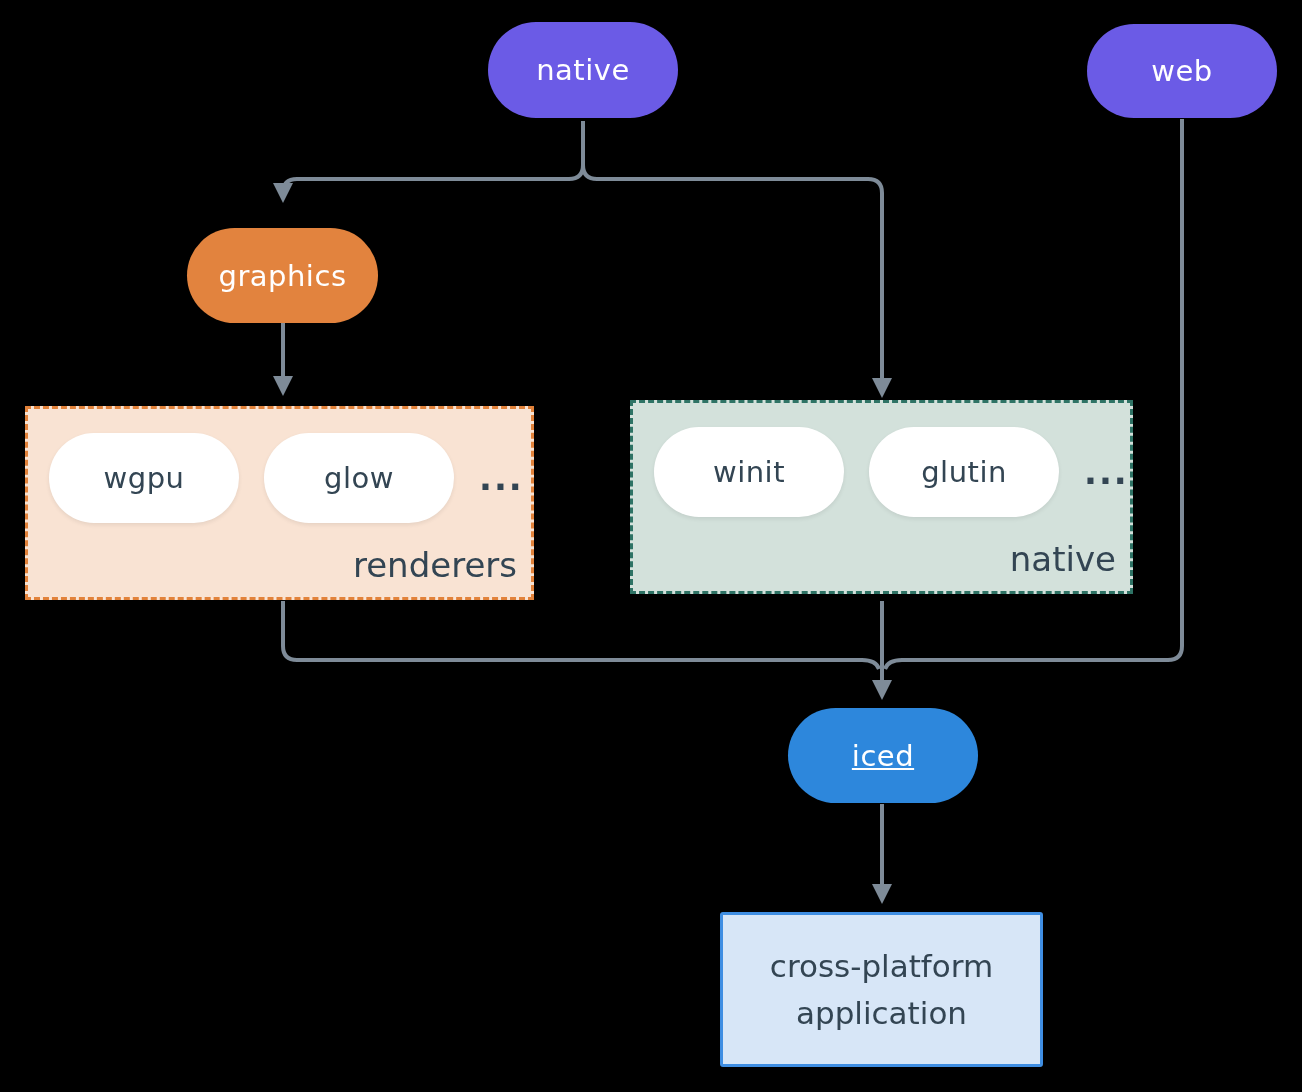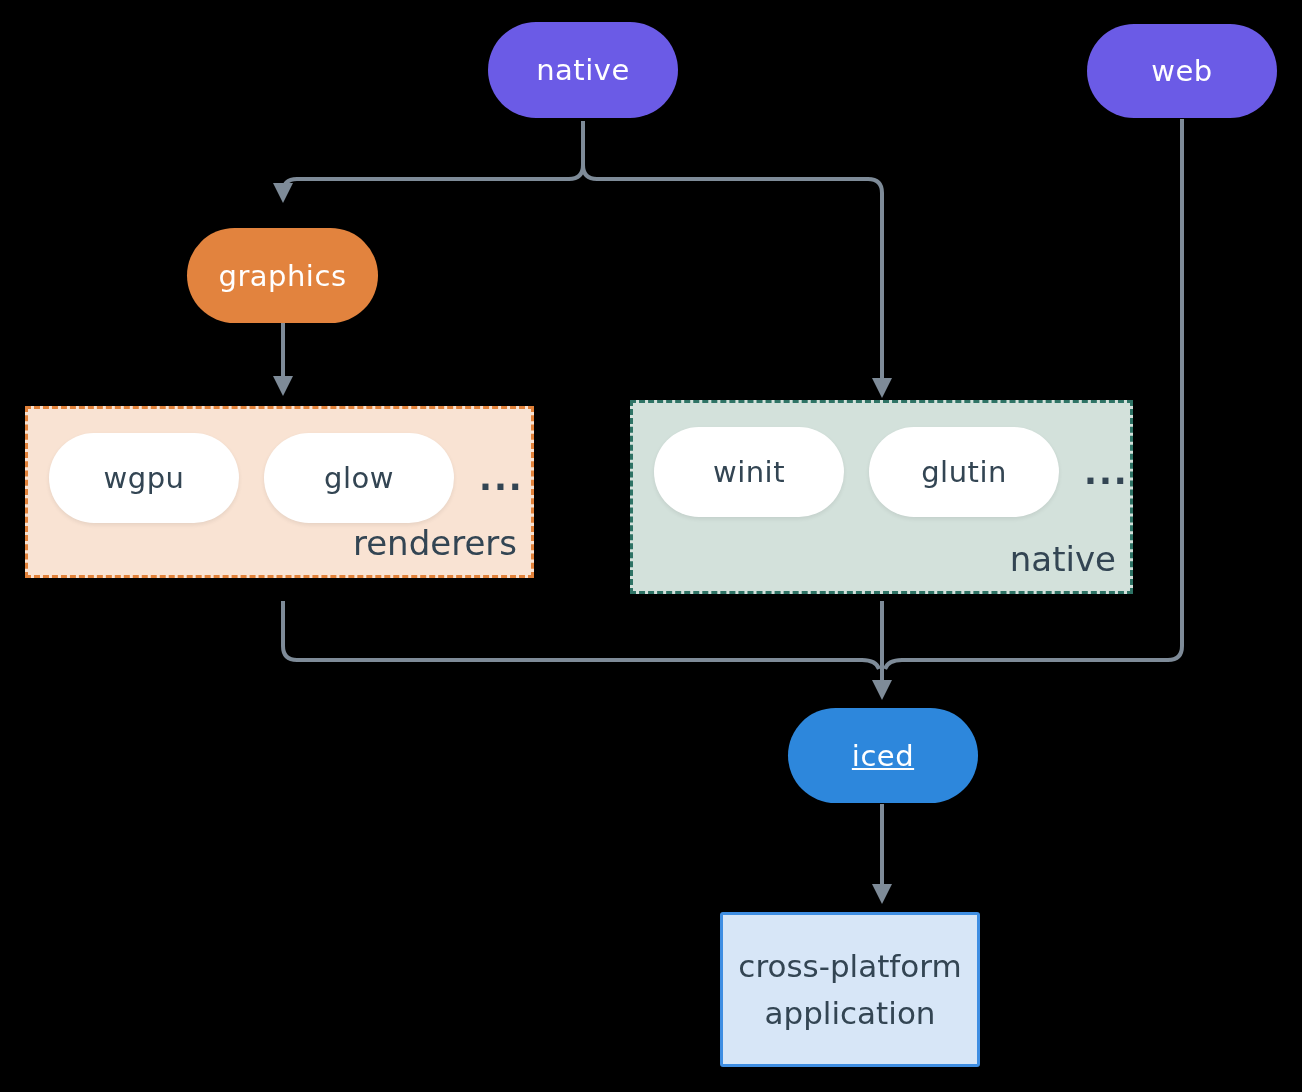--- a/index.html
+++ b/index.html
@@ -47,21 +47,21 @@
     border-radius:45px;
     box-shadow:0 2px 4px rgba(0,0,0,0.08);
     flex:0 0 auto;
   }
   .node-native{left:488px;top:22px;width:190px;height:96px;}
   .node-web{left:1087px;top:24px;width:190px;height:94px;}
   .node-graphics{left:187px;top:217px;width:191px;height:95px;margin-top:11px;}
   .node-iced{left:788px;top:708px;width:190px;height:95px;}
   .group{position:absolute;box-sizing:border-box;}
   .group.renderers{
-    left:25px;top:406px;width:509px;height:172px;
+    left:25px;top:406px;width:509px;height:194px;
     background:var(--renderers-fill);
     border:3px dashed var(--renderers-border);
   }
   .group.shells{
     left:630px;top:400px;width:503px;height:194px;
     background:var(--shells-fill);
     border:3px dashed var(--shells-border);
   }
   .group-row{
     display:flex;align-items:center;
@@ -76,21 +76,21 @@
     line-height:90px;
   }
   .group-label{
     position:absolute;
     right:14px;bottom:12px;
     color:var(--dark-text);
     font-size:34px;
   }
   .app-box{
     position:absolute;
-    left:720px;top:912px;width:260px;height:155px;
+    left:720px;top:912px;width:323px;height:155px;
     box-sizing:border-box;
     background:var(--app-fill);
     border:3px solid var(--app-border);
     border-radius:3px;
     display:flex;flex-direction:column;
     align-items:center;justify-content:center;
     color:var(--dark-text);
     font-size:31px;
     line-height:47px;
   }

